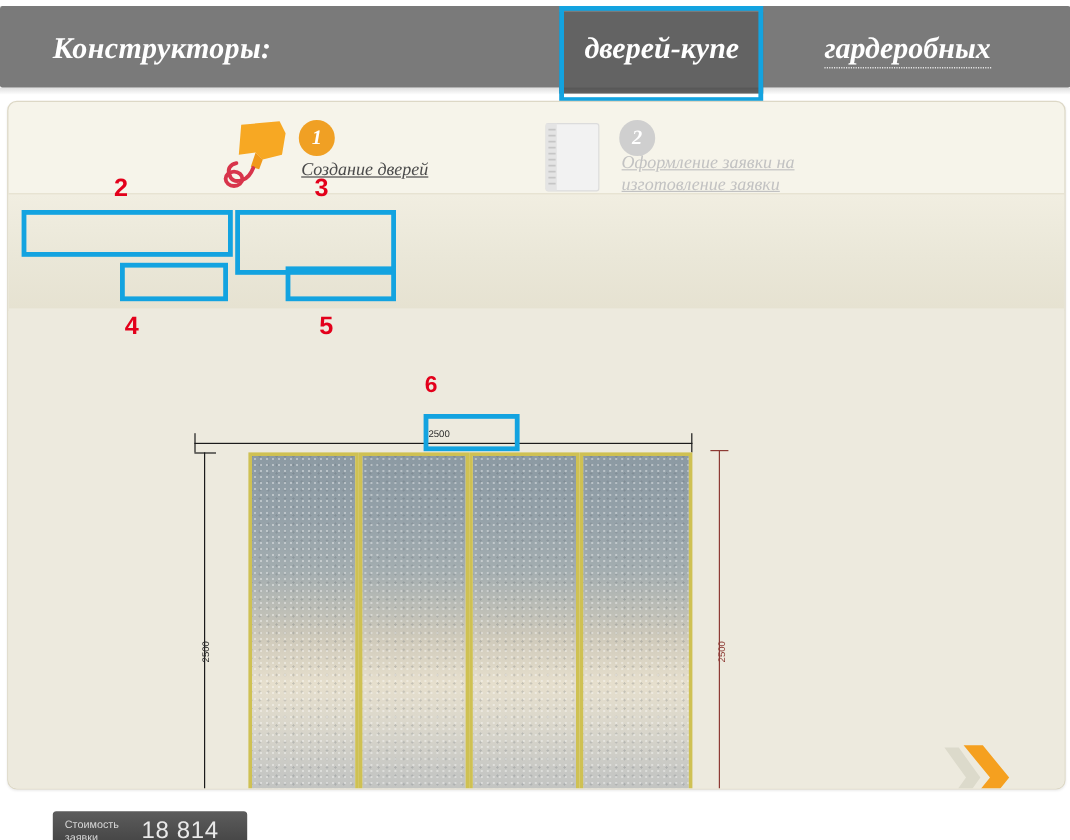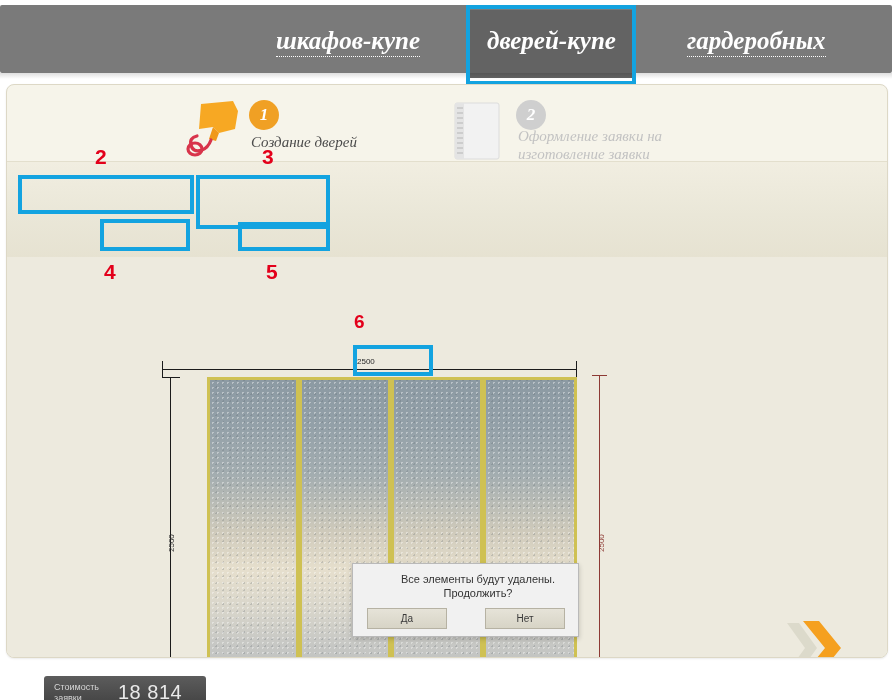--- a/index.html
+++ b/index.html
@@ -59,20 +59,21 @@
     position:absolute;width:30px;height:30px;border-radius:50%;
     font-family:"Liberation Serif", serif;font-style:italic;font-weight:bold;
     font-size:17px;color:#fff;text-align:center;line-height:30px;
   }
   .step-circle.s1{left:242px;top:15px;background:#f0a024;}
   .step-circle.s2{left:509px;top:15px;background:#cfcfcf;}
   .step-label{
     position:absolute;
     font-family:"Liberation Serif", serif;font-style:italic;font-size:15px;
     line-height:18px;
+    text-decoration:underline;
   }
   .step-label.s1{left:244px;top:48px;color:#4b4b4b;width:180px;}
   .step-label.s2{left:511px;top:42px;color:#c2c2c2;width:180px;}
 
   
   .toolbar{
     position:absolute;left:0;top:76px;width:880px;height:96px;
     background:linear-gradient(to bottom,#f1eee1 0%,#eae7d8 55%,#e6e2d1 100%);
     border-top:1px solid #e3dfcd;border-bottom:1px solid #d9d4c0;
   }
@@ -256,21 +257,21 @@
   .annot.small{font-size:19px;}
 
   
   .hl{position:absolute;border:4px solid #13a3e0;box-sizing:border-box;}
 </style>
 </head>
 <body>
 
 <div class="topnav">
   <div class="nav-active-bg"></div>
-  <div class="nav-link l1">шкафов-купе</div>
+  <div class="nav-title">Конструкторы:</div>
   <div class="nav-link l3">гардеробных</div>
   <div class="nav-link l2">дверей-купе</div>
 </div>
 <div class="hl" style="left:466px;top:5px;width:170px;height:80px;"></div>
 <div class="annot" style="left:573px;top:83px;">1</div>
 
 <div class="panel">
 
   <div class="steps">
     <svg class="roller" viewBox="0 0 66 62">
@@ -422,28 +423,20 @@
       <div class="door" style="left:92px;width:92px;"></div>
       <div class="door" style="left:184px;width:92px;"></div>
       <div class="door" style="left:276px;width:94px;"></div>
     </div>
 
     <svg class="chev" viewBox="0 0 70 70">
       <path d="M10 8 L28 33 L10 58 L22 58 L40 33 L22 8 Z" fill="#dcdacb"></path>
       <path d="M26 6 L48 33 L26 60 L42 60 L64 33 L42 6 Z" fill="#f5a01f"></path>
     </svg>
 
-    <div class="dialog">
-      <div class="dlg-text">
-        <span>Все элементы будут удалены.</span><br>
-        <span>Продолжить?</span>
-      </div>
-      <div class="dlg-btn" style="left:14px;">Да</div>
-      <div class="dlg-btn" style="left:132px;">Нет</div>
-    </div>
   </div>
 </div>
 
 <div class="pricebar">
   <div class="price-lbl">
     <span>Стоимость</span><br>
     <span>заявки</span>
   </div>
   <div class="price-val">18 814  RUB</div>
 </div>

